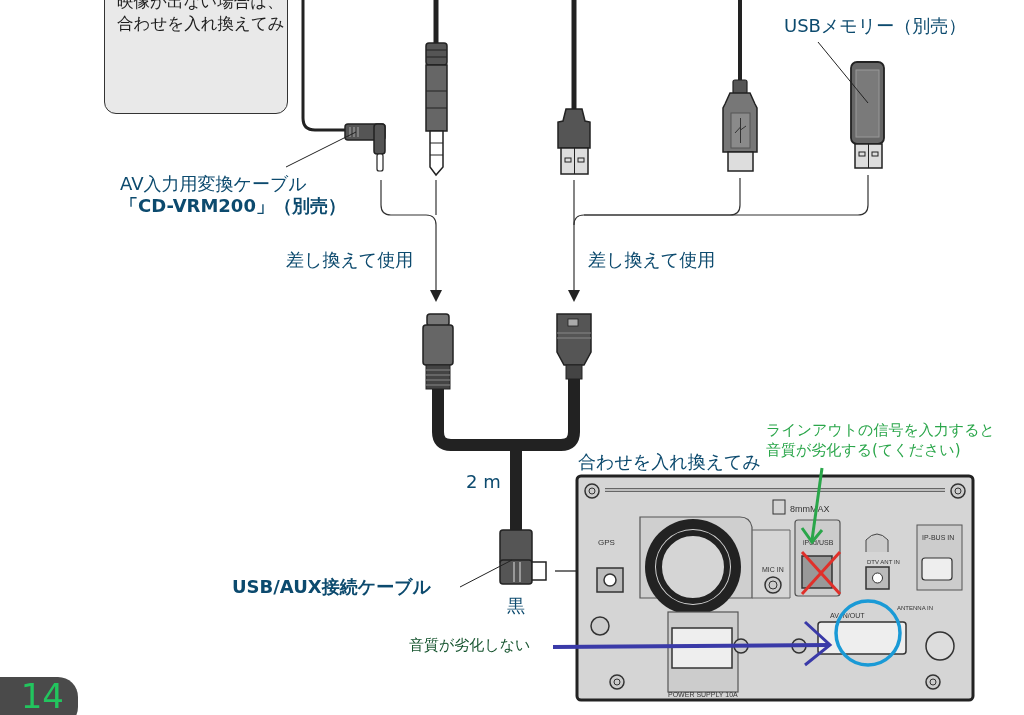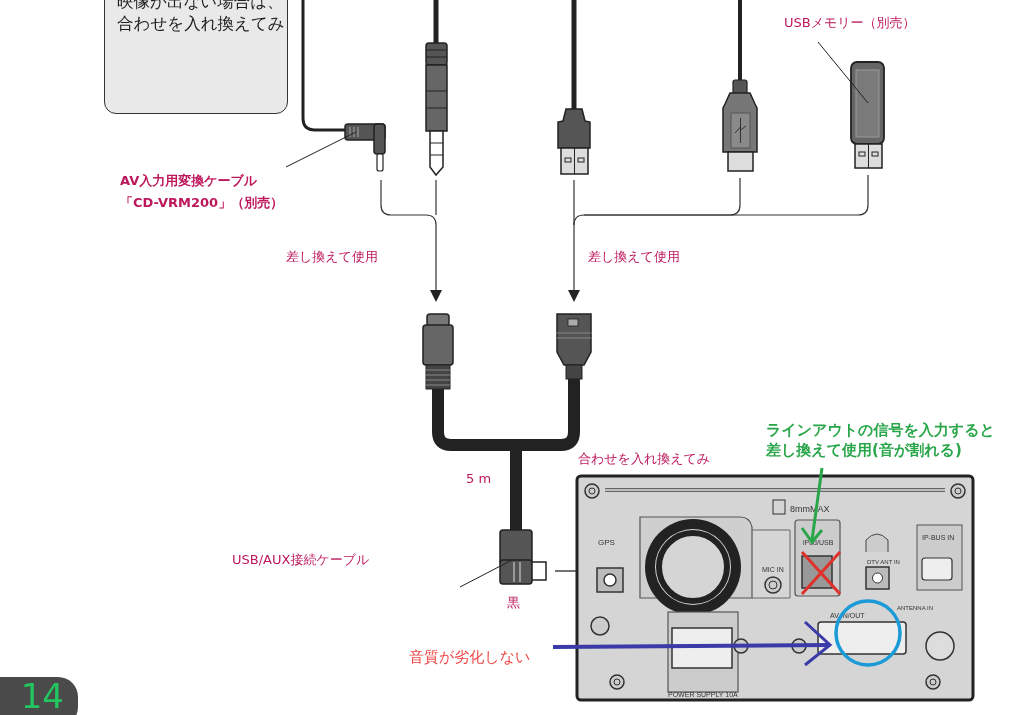--- a/index.html
+++ b/index.html
@@ -1,25 +1,25 @@
 <!DOCTYPE html>
 <html><head>
 <meta charset="utf-8">
 <style>
   html, body { margin:0; padding:0; background:#ffffff; }
   body { width:1024px; height:715px; position:relative; overflow:hidden;
          font-family:"DejaVu Sans", sans-serif; color:#222; }
   svg#diagram { position:absolute; left:0; top:0; }
-  .lbl { position:absolute; font-size:13px; color:#be185d; white-space:nowrap; line-height:1.15; }
+  .lbl { position:absolute; font-size:18px; color:#0c4a6e; white-space:nowrap; line-height:1.15; }
   .bubble { position:absolute; left:104px; top:-14px; width:184px; height:128px;
             background:#e9e9e9; border:1.5px solid #333; border-radius:12px;
             font-size:16.5px; line-height:22px; padding:4px 10px 0 12px; box-sizing:border-box; color:#1e1e1e; }
   .bubble div { white-space:nowrap; }
-  .green { color:#2aa64a; font-size:15px; font-weight:bold; line-height:20px; }
-  .blue  { color:#ef4444; font-size:15px;margin-top:12px; }
+  .green { color:#2aa64a; font-size:15px; font-weight:normal; line-height:20px; }
+  .blue  { color:#14532d; font-size:15px; }
   .pagenum { position:absolute; left:0; top:677px; width:78px; height:50px;
              background:#4a4a4a; border-radius:0 20px 20px 0; color:#22c55e;
              font-size:34px; text-align:right; padding-right:14px; box-sizing:border-box; line-height:38px; }
   .tiny { font-family:"Liberation Sans", sans-serif; fill:#333; }
 </style>
 </head>
 <body>
 
 <svg id="diagram" width="1024" height="715" viewBox="0 0 1024 715">
 
@@ -194,26 +194,26 @@
   <path d="M805 622 L830 645 L805 665" fill="none" stroke="#3a3aa8" stroke-width="3"></path>
   <circle cx="868" cy="633" r="32" fill="none" stroke="#1a9ad6" stroke-width="3.5"></circle>
 </svg>
 
 <div class="bubble">
   <div>映像が出ない場合は、</div>
   <div>合わせを入れ換えてみ</div>
 </div>
 
 <div class="lbl" style="left:784px; top:16px;">USBメモリー（別売）</div>
-<div class="lbl" style="left:120px; top:174px;font-weight:bold;">AV入力用変換ケーブル</div>
+<div class="lbl" style="left:120px; top:174px;">AV入力用変換ケーブル</div>
 <div class="lbl" style="left:120px; top:196px;font-weight:bold;">「CD-VRM200」（別売）</div>
 <div class="lbl" style="left:286px; top:250px;">差し換えて使用</div>
 <div class="lbl" style="left:588px; top:250px;">差し換えて使用</div>
-<div class="lbl" style="left:466px; top:472px;">5 m</div>
+<div class="lbl" style="left:466px; top:472px;">2 m</div>
 <div class="lbl" style="left:578px; top:452px;">合わせを入れ換えてみ</div>
-<div class="lbl" style="left:232px; top:553px;">USB/AUX接続ケーブル</div>
+<div class="lbl" style="left:232px; top:577px;font-weight:bold;">USB/AUX接続ケーブル</div>
 <div class="lbl" style="left:507px; top:596px;">黒</div>
 
 <div class="lbl green" style="left:766px; top:420px;">ラインアウトの信号を入力すると</div>
-<div class="lbl green" style="left:766px; top:440px;">差し換えて使用(音が割れる)</div>
+<div class="lbl green" style="left:766px; top:440px;">音質が劣化する(てください)</div>
 <div class="lbl blue" style="left:409px; top:637px;">音質が劣化しない</div>
 
 <div class="pagenum">14</div>
 
 </body></html>

